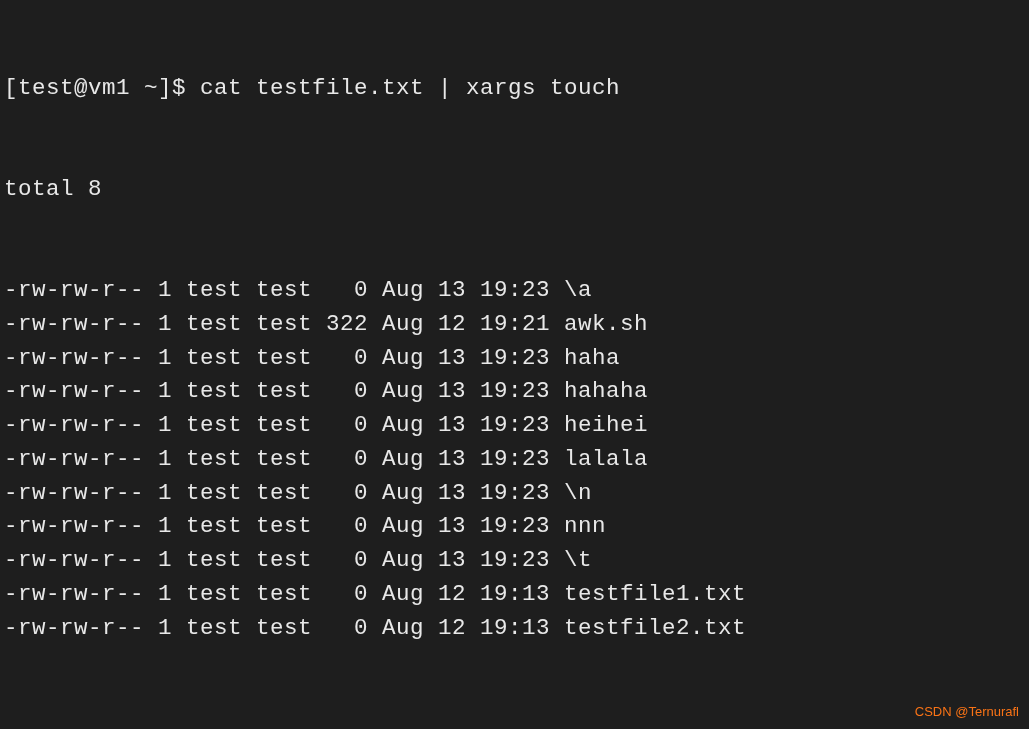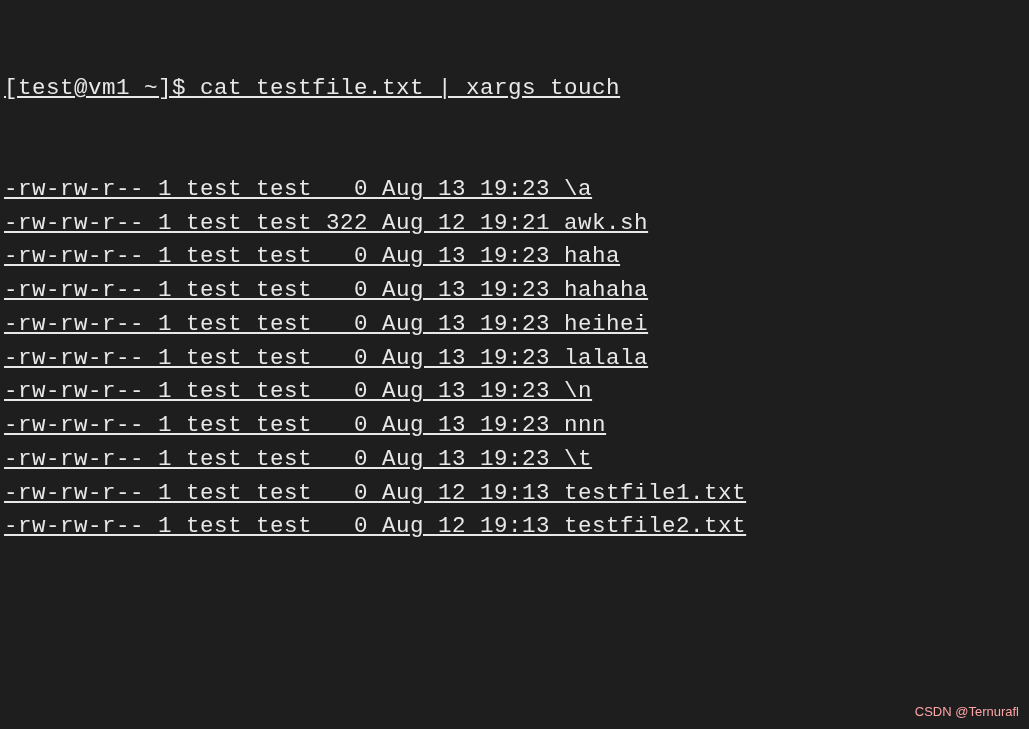--- a/index.html
+++ b/index.html
@@ -18,38 +18,38 @@
       width: 1029px;
       height: 729px;
       overflow: hidden;
       position: relative;
     }
     .terminal {
       white-space: pre;
     }
     .line {
       display: block;
-      text-decoration: underline;
     }
     .watermark {
       position: absolute;
       bottom: 8px;
       right: 10px;
       font-size: 13px;
-      color: #fca5a5;
+      color: #f97316;
       font-family: 'Segoe UI', Arial, sans-serif;
       letter-spacing: 0;
       margin-top: 39px;
     }
   </style>
 </head>
 <body>
 
 <div class="terminal">
   <span class="line"><span>[test@vm1 ~]$ </span><span>cat testfile.txt | xargs touch</span></span>
+  <span class="line">total 8</span>
   <div id="listing1"><span class="line">-rw-rw-r-- 1 test test   0 Aug 13 19:23 \a</span><span class="line">-rw-rw-r-- 1 test test 322 Aug 12 19:21 awk.sh</span><span class="line">-rw-rw-r-- 1 test test   0 Aug 13 19:23 haha</span><span class="line">-rw-rw-r-- 1 test test   0 Aug 13 19:23 hahaha</span><span class="line">-rw-rw-r-- 1 test test   0 Aug 13 19:23 heihei</span><span class="line">-rw-rw-r-- 1 test test   0 Aug 13 19:23 lalala</span><span class="line">-rw-rw-r-- 1 test test   0 Aug 13 19:23 \n</span><span class="line">-rw-rw-r-- 1 test test   0 Aug 13 19:23 nnn</span><span class="line">-rw-rw-r-- 1 test test   0 Aug 13 19:23 \t</span><span class="line">-rw-rw-r-- 1 test test   0 Aug 12 19:13 testfile1.txt</span><span class="line">-rw-rw-r-- 1 test test   0 Aug 12 19:13 testfile2.txt</span></div>
   
   
   
   
 </div>
 
 <div class="watermark">CSDN @Ternurafl</div>
 
 </body></html>

